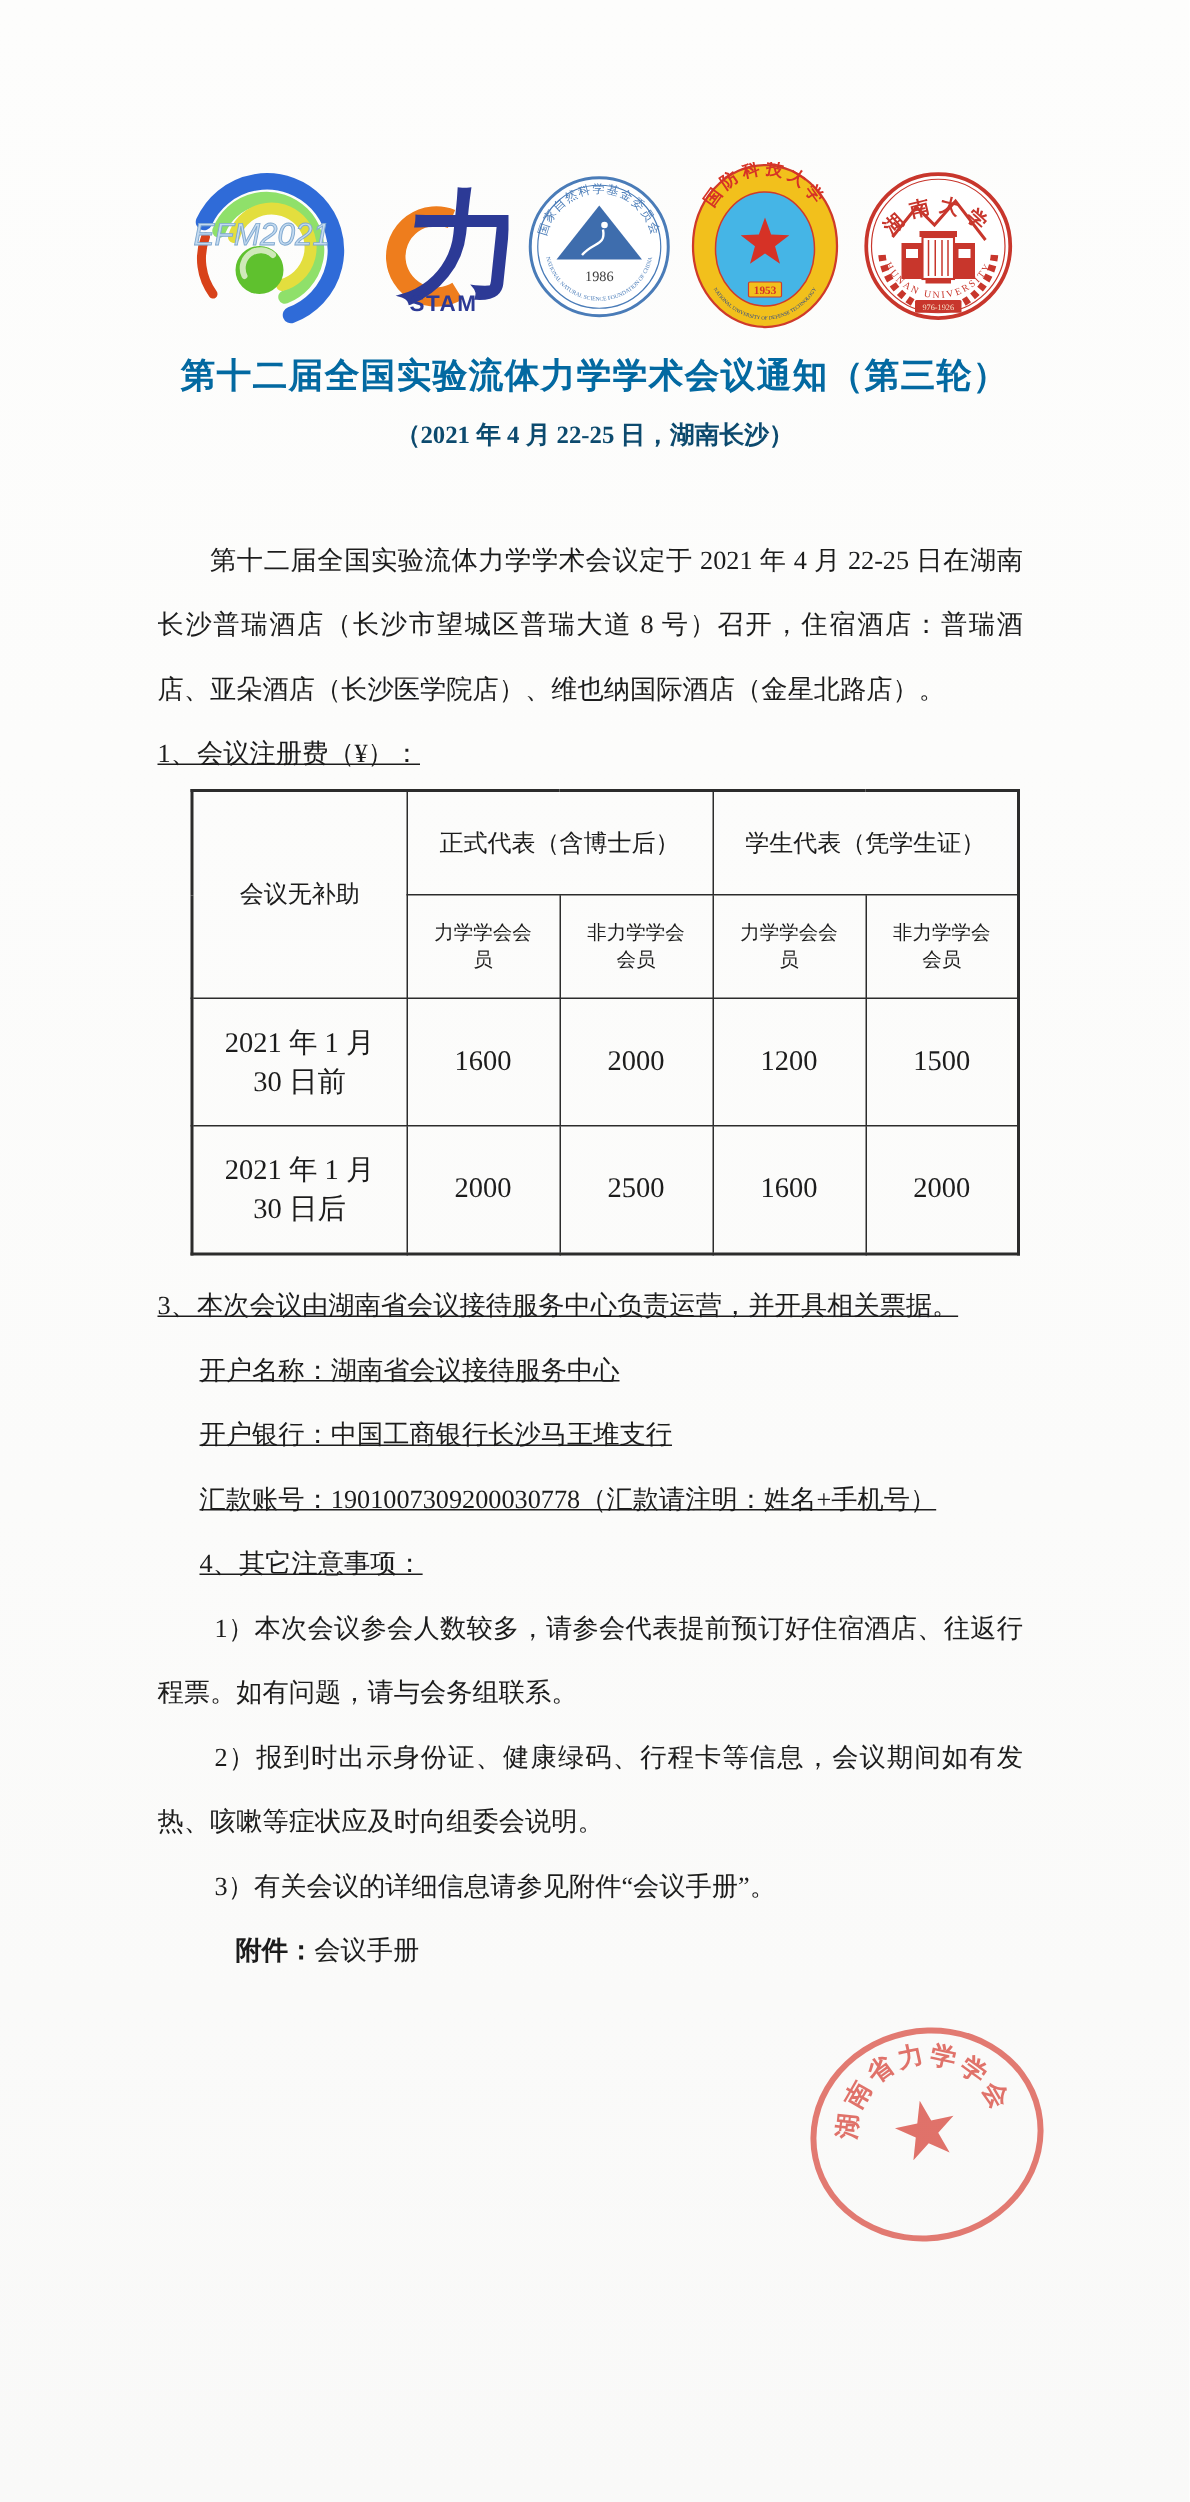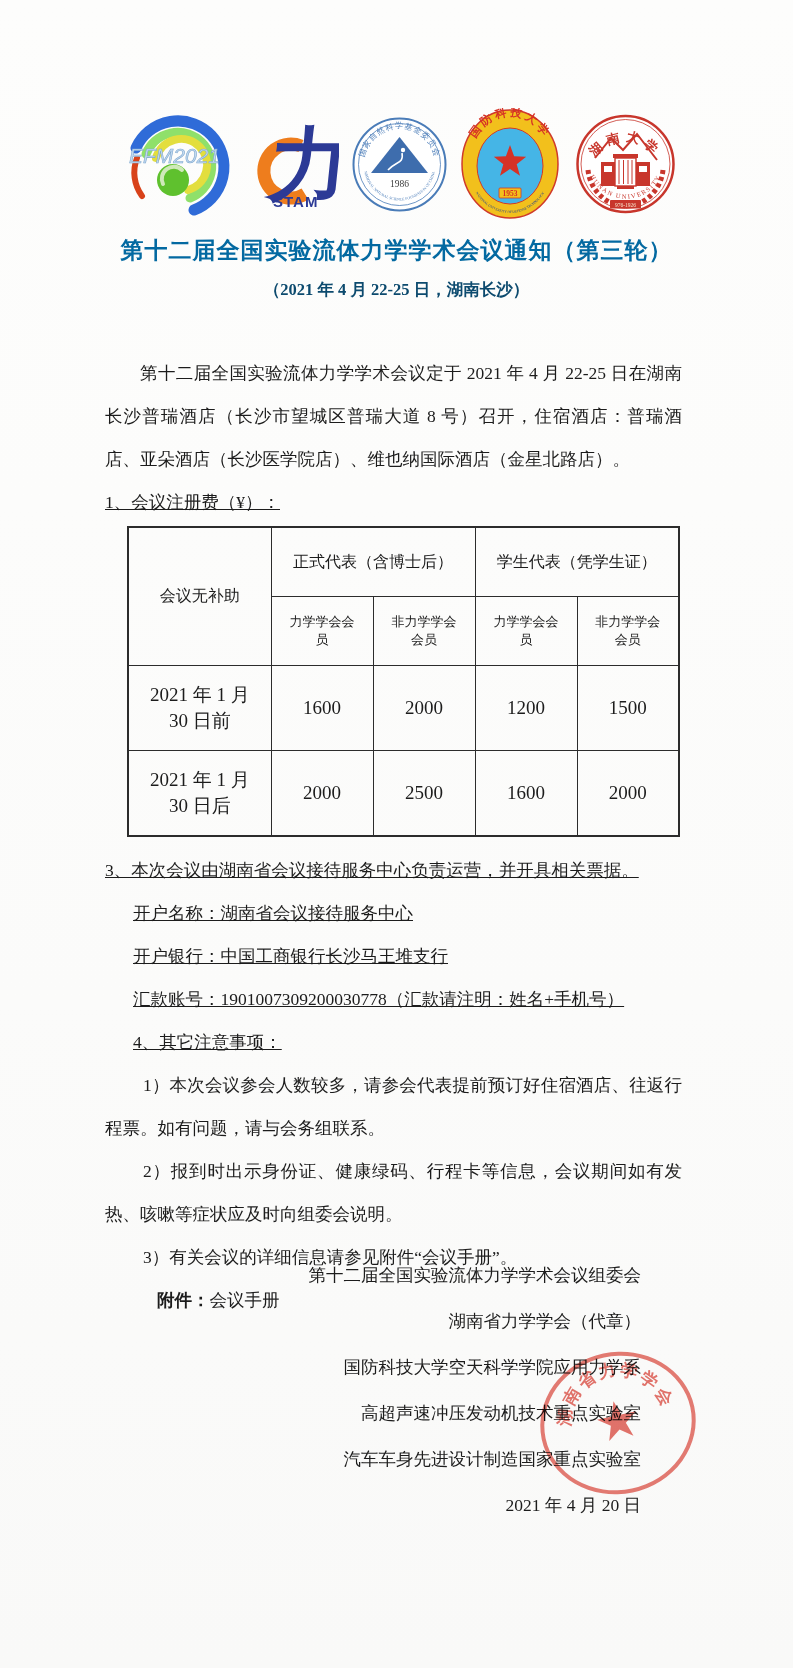--- a/index.html
+++ b/index.html
@@ -198,28 +198,20 @@
 
     <p class="item indent1">4、其它注意事项：</p>
 
     <p class="note">1）本次会议参会人数较多，请参会代表提前预订好住宿酒店、往返行程票。如有问题，请与会务组联系。</p>
     <p class="note">2）报到时出示身份证、健康绿码、行程卡等信息，会议期间如有发热、咳嗽等症状应及时向组委会说明。</p>
     <p class="note">3）有关会议的详细信息请参见附件“会议手册”。</p>
 
     <p class="attachment"><b>附件：</b><span>会议手册</span></p>
   </div>
 
-  <div class="closing">
-    <div>第十二届全国实验流体力学学术会议组委会</div>
-    <div>湖南省力学学会（代章）</div>
-    <div>国防科技大学空天科学学院应用力学系</div>
-    <div>高超声速冲压发动机技术重点实验室</div>
-    <div>汽车车身先进设计制造国家重点实验室</div>
-    <div>2021 年 4 月 20 日</div>
-  </div>
 
   <div class="seal">
     <div class="seal-ring"></div>
     <span class="seal-char">湖</span>
     <span class="seal-char">南</span>
     <span class="seal-char">省</span>
     <span class="seal-char">力</span>
     <span class="seal-char">学</span>
     <span class="seal-char">学</span>
     <span class="seal-char">会</span>

